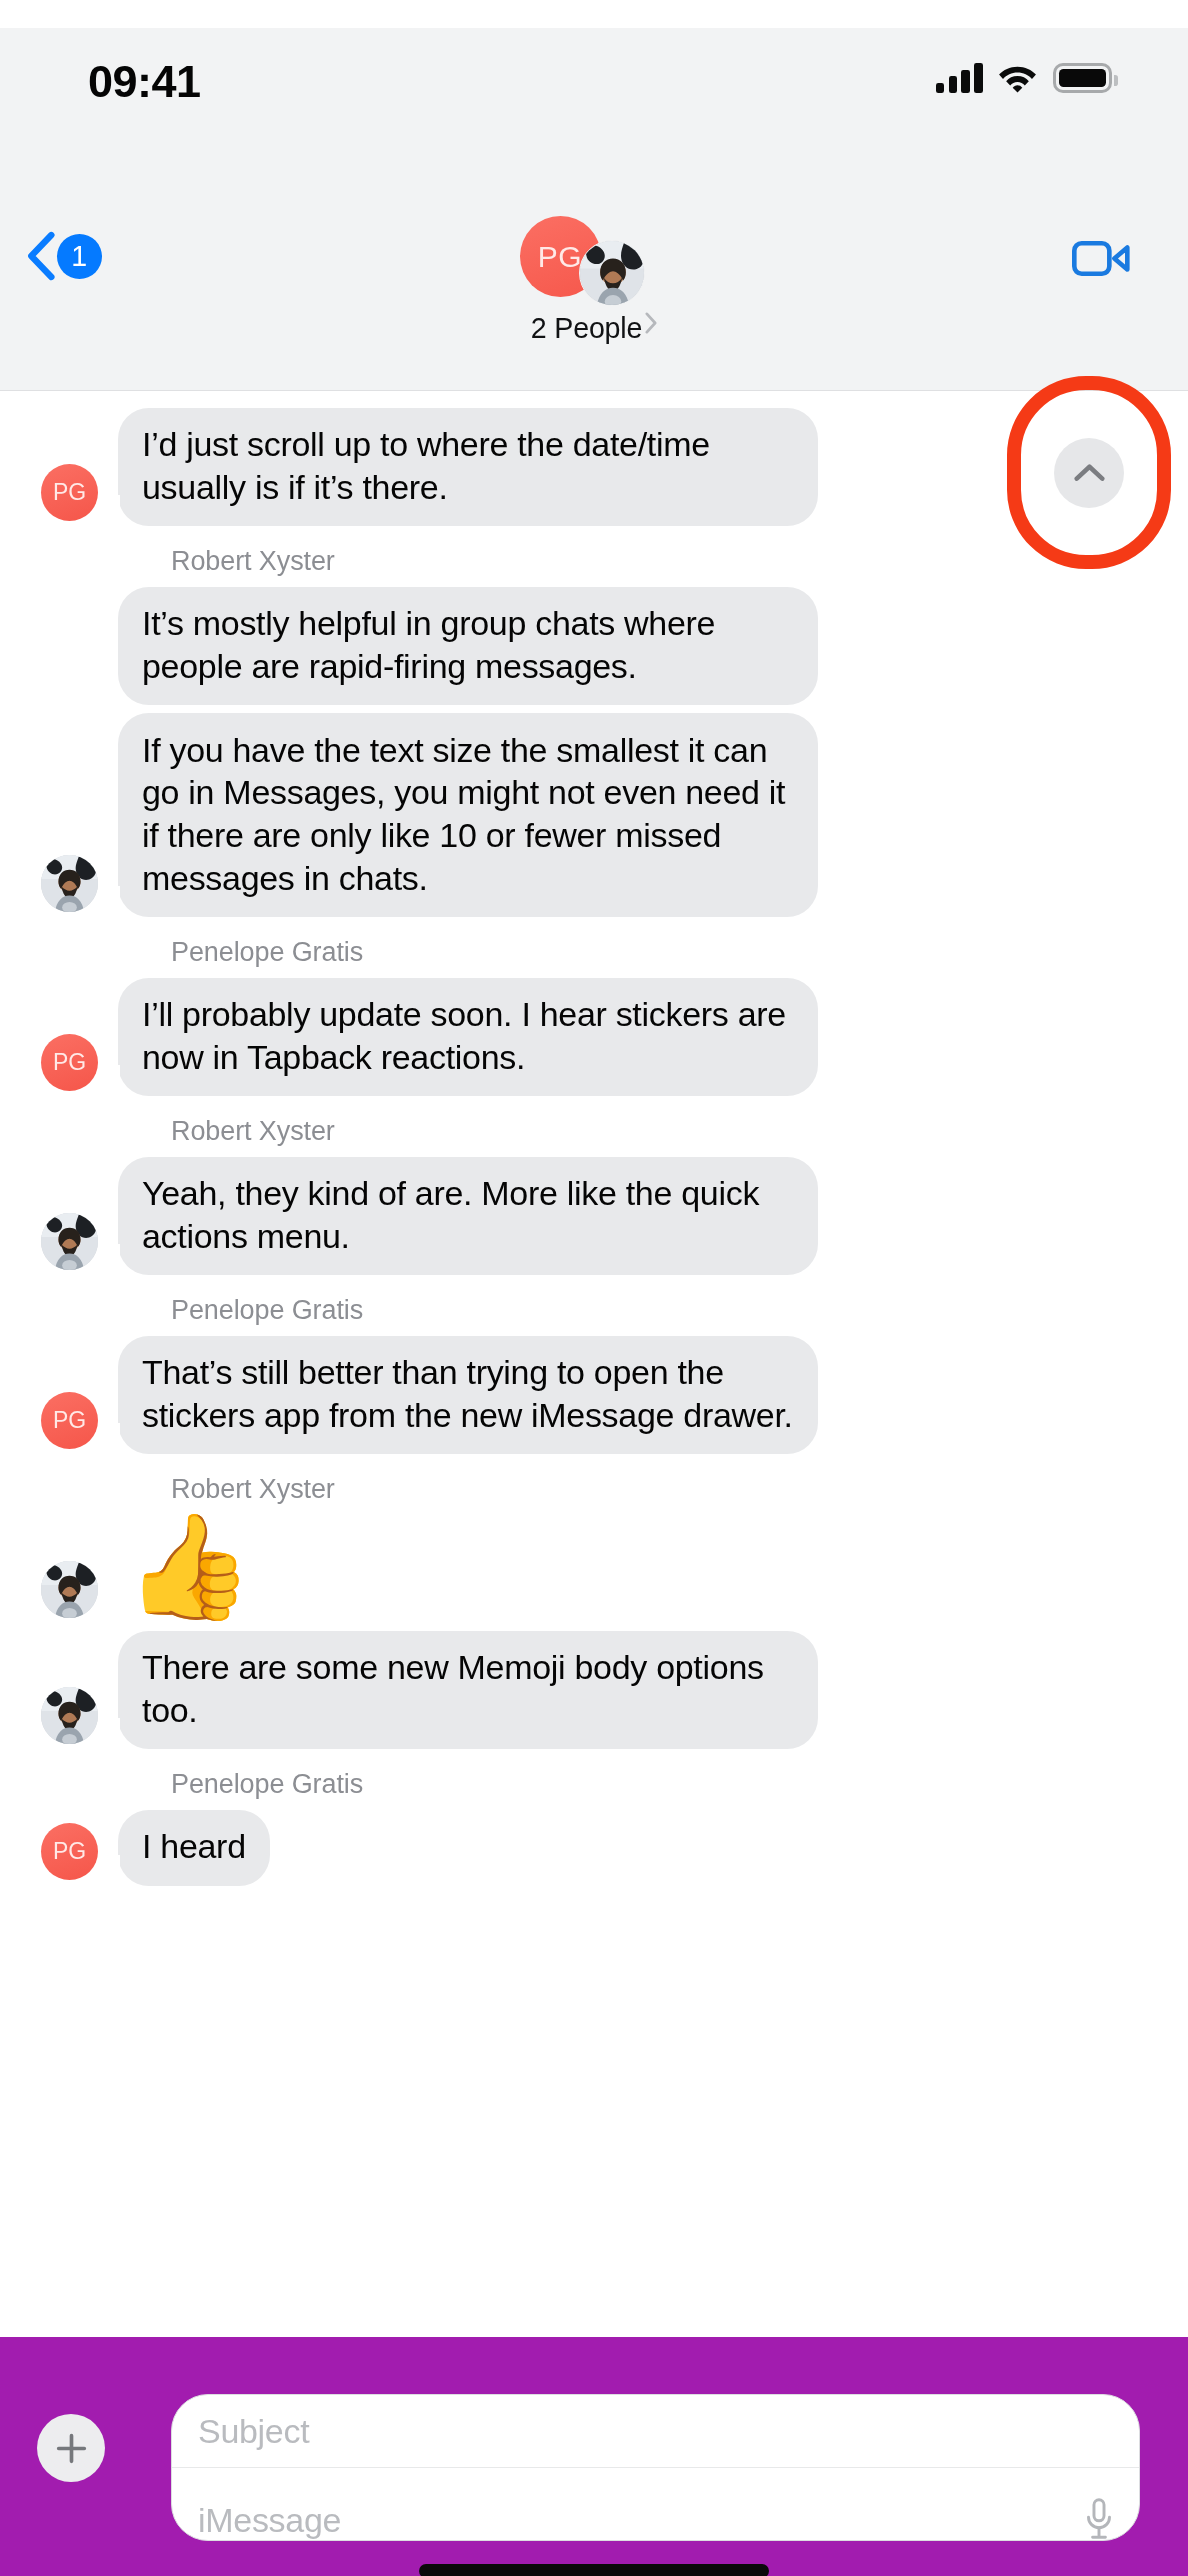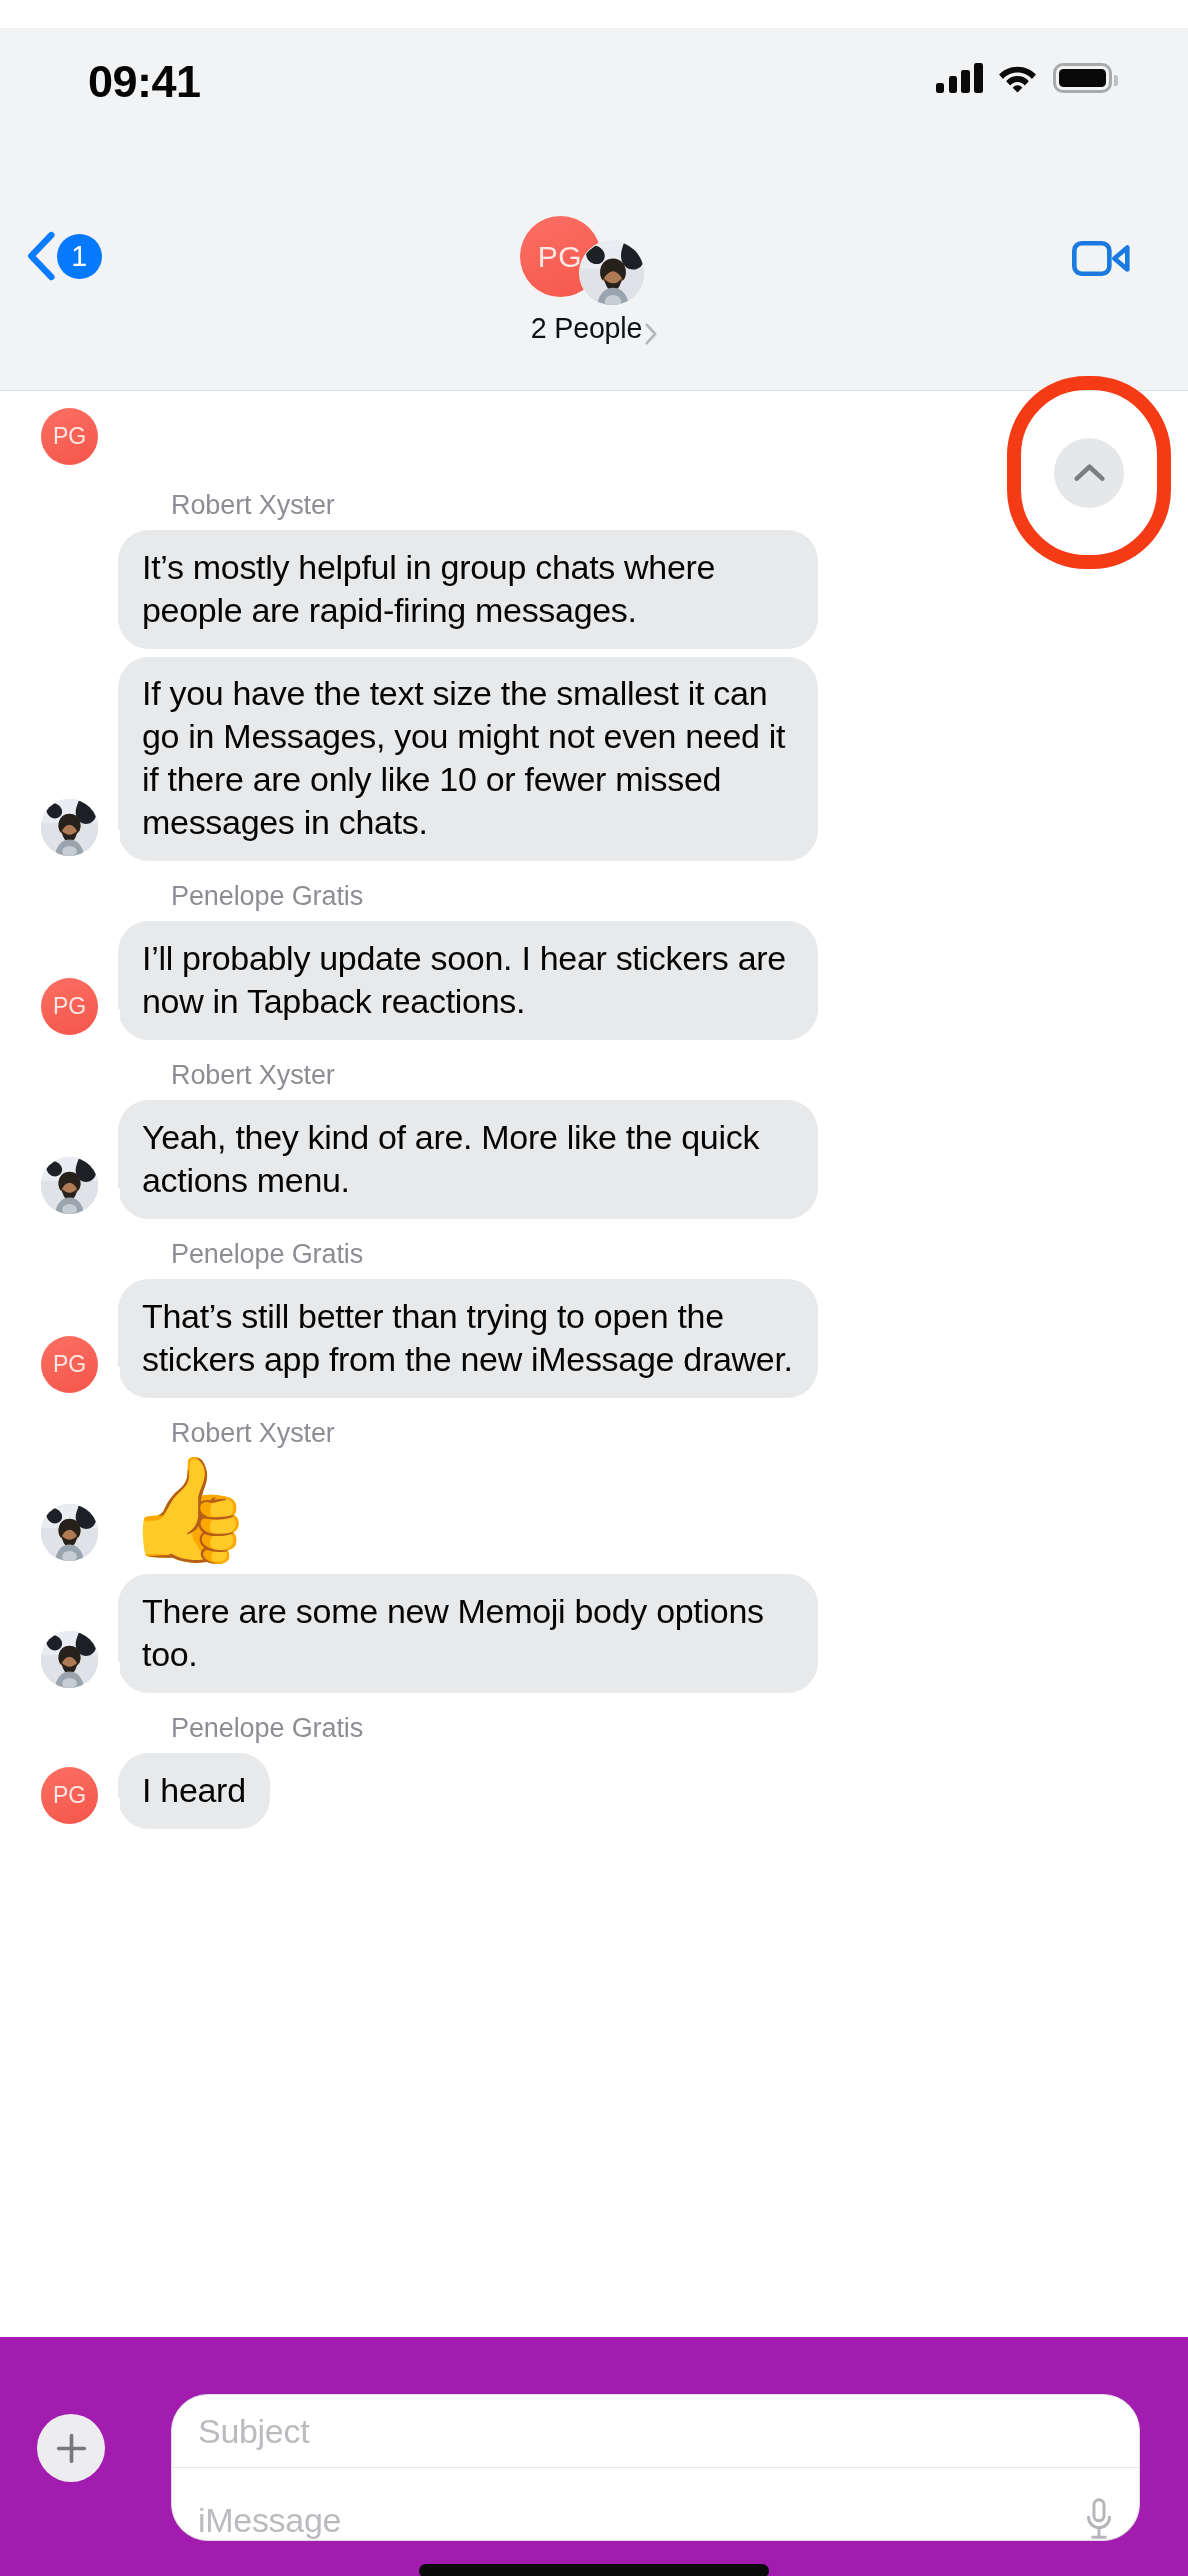--- a/index.html
+++ b/index.html
@@ -82,21 +82,21 @@
     display:flex; align-items:center; justify-content:center;
     letter-spacing:0.5px;
   }
   .av-photo {
     position:absolute; left:72px; top:24px;
     width:66px; height:66px; border-radius:50%;
     overflow:hidden; background:#c9cdd2;
     border:1.8px solid #f2f3f4;
   }
   .people-row {
-    display:flex; align-items:flex-end; gap:3px;
+    display:flex; align-items:flex-start; gap:3px;
     margin-top:3.7px;
   }
   .people-label { font-size:28.6px; color:#111214; letter-spacing:-0.2px; }
   .chev-small { width:12px; height:22px; }
   .facetime-btn {
     position:absolute; right:57px; top:100px;
     width:59px; height:39px;
   }
 
   
@@ -299,20 +299,21 @@
       </svg>
     </div>
   </div>
 
   <div class="convo">
 
     <div class="msg-row">
       <div class="av-slot">
         <div class="av-mini pg">PG</div>
       </div>
+      <div class="bubble tail">I’d just scroll up to where the date/time usually is if it’s there.</div>
     </div>
 
     <div class="sender-label">Robert Xyster</div>
 
     <div class="msg-row">
       <div class="av-slot">
         <div class="av-mini empty"></div>
       </div>
       <div class="bubble">It’s mostly helpful in group chats where people are rapid-firing messages.</div>
     </div>

